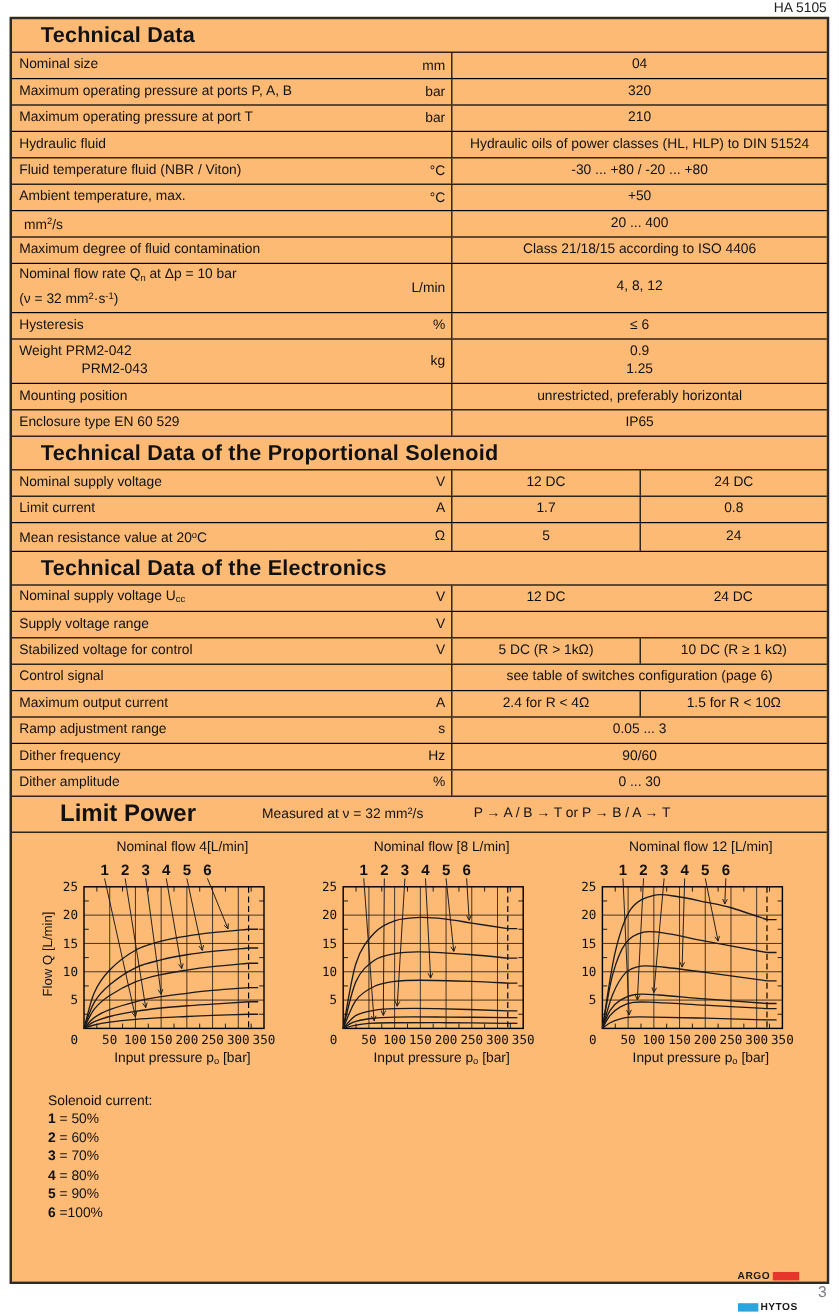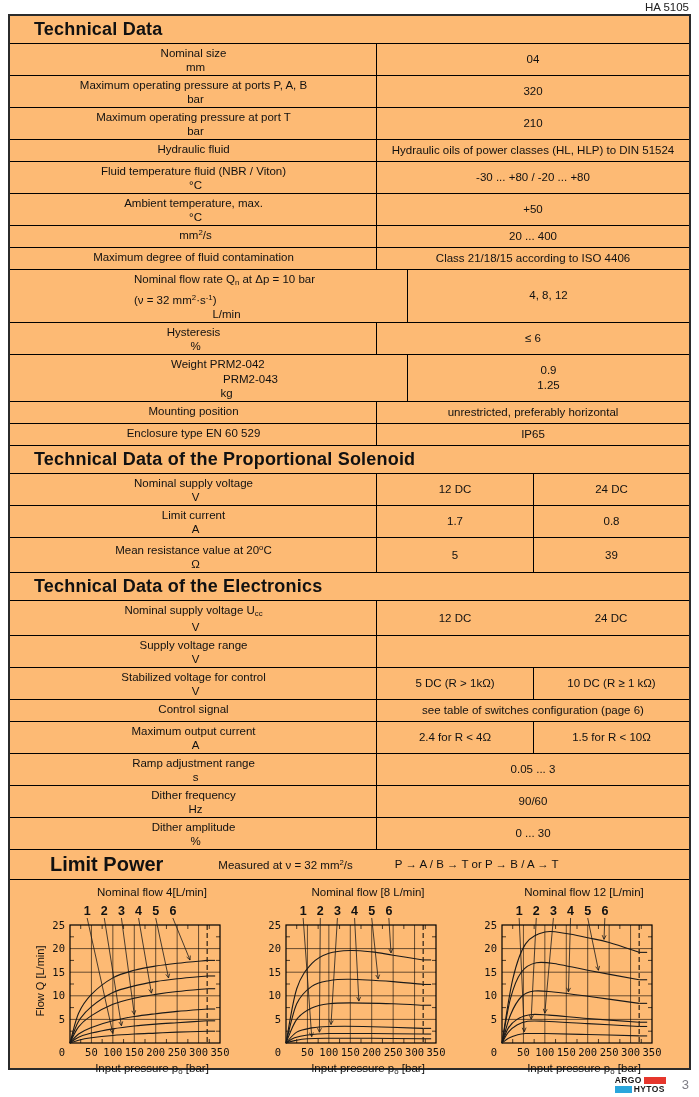--- a/index.html
+++ b/index.html
@@ -3,22 +3,22 @@
 <meta charset="utf-8">
 <style>
   html,body{margin:0;padding:0;background:#fff;}
   body{width:699px;height:1097px;font-family:"Liberation Sans","DejaVu Sans",sans-serif;color:#111;}
   .page{position:relative;width:699px;height:1097px;background:#fff;overflow:hidden;}
   .ha{position:absolute;top:1px;right:10px;font-size:11.5px;color:#222;}
   .box{position:absolute;left:8px;top:14px;width:683px;height:1056px;border:2px solid #2b2b2b;box-sizing:border-box;background:#fdba74;}
   .sect{font-weight:bold;font-size:18px;line-height:26px;height:28px;padding-left:24px;border-bottom:1px solid #000;letter-spacing:.2px;box-sizing:border-box;}
   
   .trow{display:flex;border-bottom:1px solid #000;min-height:22px;font-size:11.5px;box-sizing:border-box;}
-  .trow.tall{min-height:37px;padding-left:31px;}
-  .lcell{width:367px;border-right:1px solid #000;display:flex;align-items:center;padding:2px 5px 2px 6px;box-sizing:border-box;flex-direction:column;}
+  .trow.tall{min-height:37px;}
+  .lcell{width:367px;border-right:1px solid #000;display:flex;align-items:center;padding:2px 5px 2px 6px;box-sizing:border-box;}
   .llines{flex:1;}
   .lline{line-height:15px;}
   .unit{white-space:nowrap;padding-left:4px;text-align:center;}
   .vcell{flex:1;display:flex;align-items:stretch;}
   .vfull{flex:1;display:flex;flex-direction:column;align-items:center;justify-content:center;text-align:center;line-height:15px;}
   .vhalf{width:50%;display:flex;align-items:center;justify-content:center;text-align:center;box-sizing:border-box;}
   .vhalf.div{border-left:1px solid #000;}
   .sg-sup{font-size:68%;vertical-align:0.5em;}
   .sg-sub{font-size:68%;vertical-align:-0.25em;}
   
@@ -31,21 +31,21 @@
   .chart-block{position:relative;width:210px;}
   .ctitle{text-align:center;font-size:11.5px;height:17px;padding-left:26px;}
   .cxtitle{text-align:center;font-size:11.5px;padding-left:26px;margin-top:1px;}
   .ylab{position:absolute;left:-48px;top:88px;width:110px;height:14px;text-align:center;font-size:11px;transform:rotate(-90deg);}
   svg{display:block;}
   
   .legend{margin:22px 0 0 30px;font-size:11.5px;line-height:15.5px;}
   .legend .num{font-weight:bold;}
   
   .footer{position:absolute;bottom:4px;right:10px;display:flex;align-items:center;gap:16px;}
-  .logo{display:flex;flex-direction:column;gap:1px;}
+  .logo{display:flex;flex-direction:column;gap:18px;}
   .lrow{display:flex;align-items:center;gap:2px;height:8px;}
   .lg-word{font-size:8.5px;font-weight:bold;letter-spacing:.4px;line-height:8px;color:#1a1a1a;}
   .lg-block{height:7px;}
   .pageno{font-size:13px;color:#7d7d85;}
 </style>
 </head>
 <body>
 
 <div class="page">
   <div class="ha">HA 5105</div>
@@ -252,21 +252,21 @@
         </div>
         <div class="trow">
           <div class="lcell">
             <div class="llines">
               <div class="lline">Mean resistance value at 20<span class="sg-sup">o</span>C</div>
             </div>
             <div class="unit">Ω</div>
           </div>
           <div class="vcell">
             <div class="vhalf">5</div>
-            <div class="vhalf div">39</div>
+            <div class="vhalf div">24</div>
           </div>
         </div>
       </div>
 
     <div class="sect">Technical Data of the Electronics</div>
     <div>
         <div class="trow">
           <div class="lcell">
             <div class="llines">
               <div class="lline">Nominal supply voltage U<span class="sg-sub">cc</span></div>

